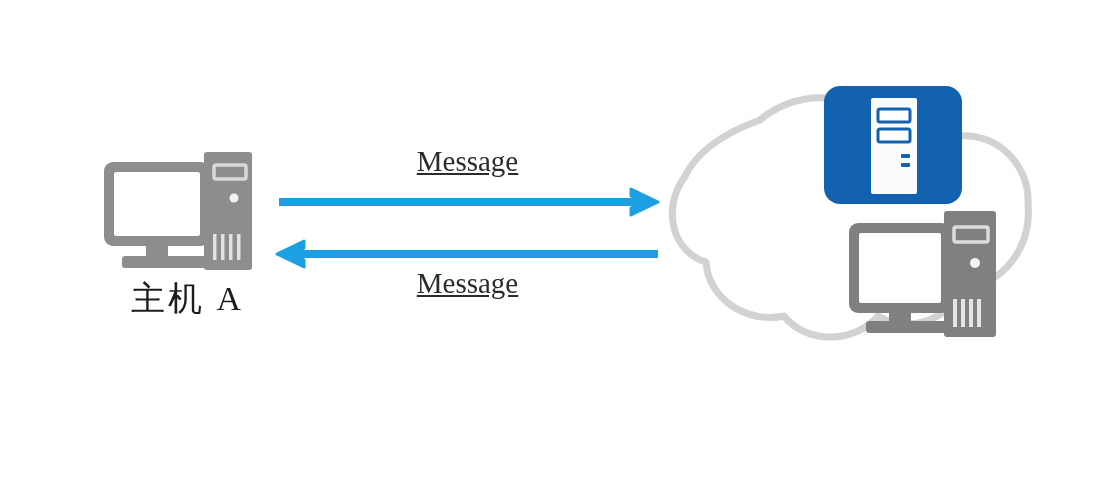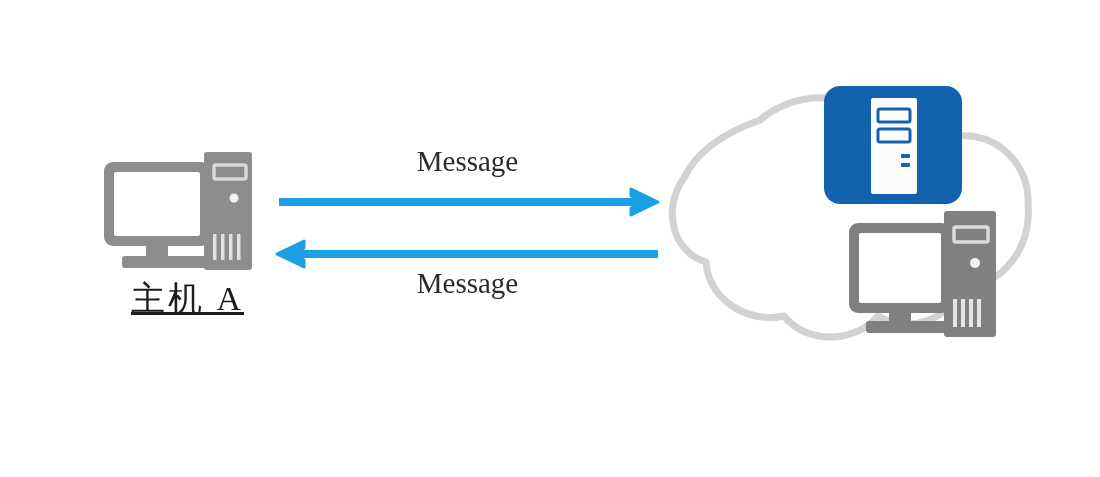--- a/index.html
+++ b/index.html
@@ -37,21 +37,20 @@
     position: absolute;
     left: 0;
     top: 128px;
     width: 175px;
     text-align: center;
     font-family: "Liberation Serif", serif;
     font-size: 34px;
     color: #1c1c1c;
     letter-spacing: 3px;
     white-space: nowrap;
-    text-decoration: underline;
   }
 
   
   #arrows-group {
     position: absolute;
     left: 265px;
     top: 140px;
     width: 405px;
     height: 175px;
   }
@@ -66,20 +65,21 @@
 
   .msg-label {
     position: absolute;
     left: 0;
     width: 405px;
     text-align: center;
     font-family: "Liberation Serif", serif;
     font-size: 29px;
     color: #2b2b2b;
     white-space: nowrap;
+    text-decoration: underline;
   }
   #message-label-top { top: 5px; }
   #message-label-bottom { top: 127px; }
 
   
   #cloud-group {
     position: absolute;
     left: 650px;
     top: 72px;
     width: 400px;

